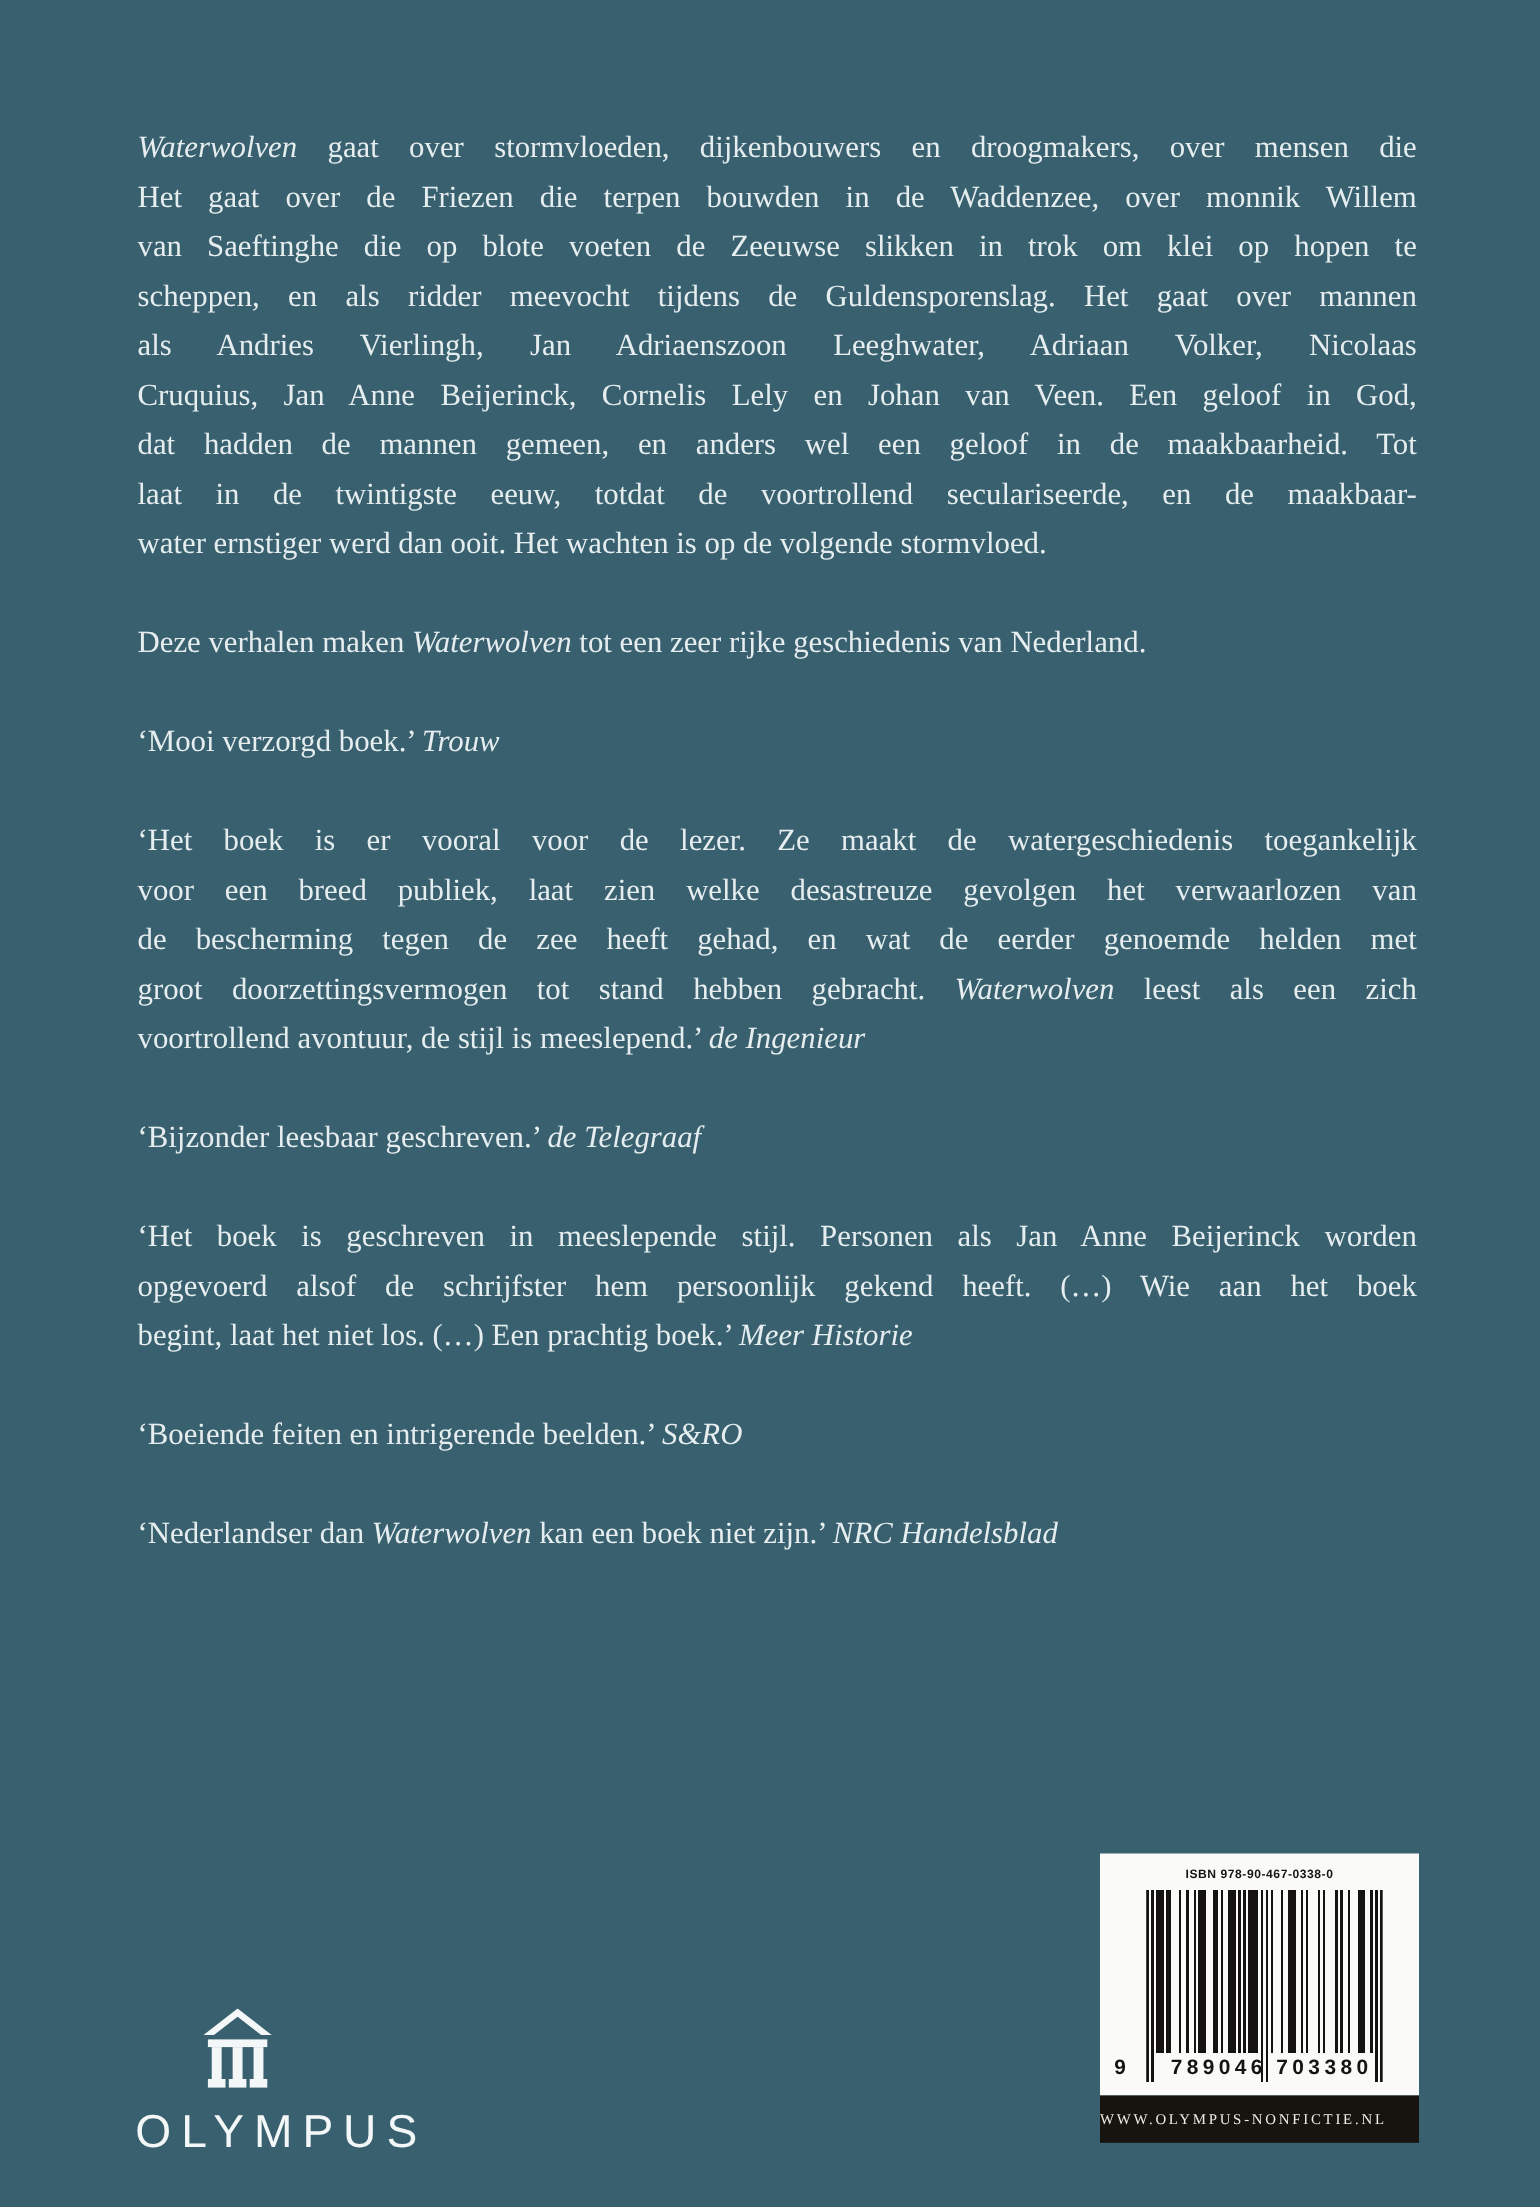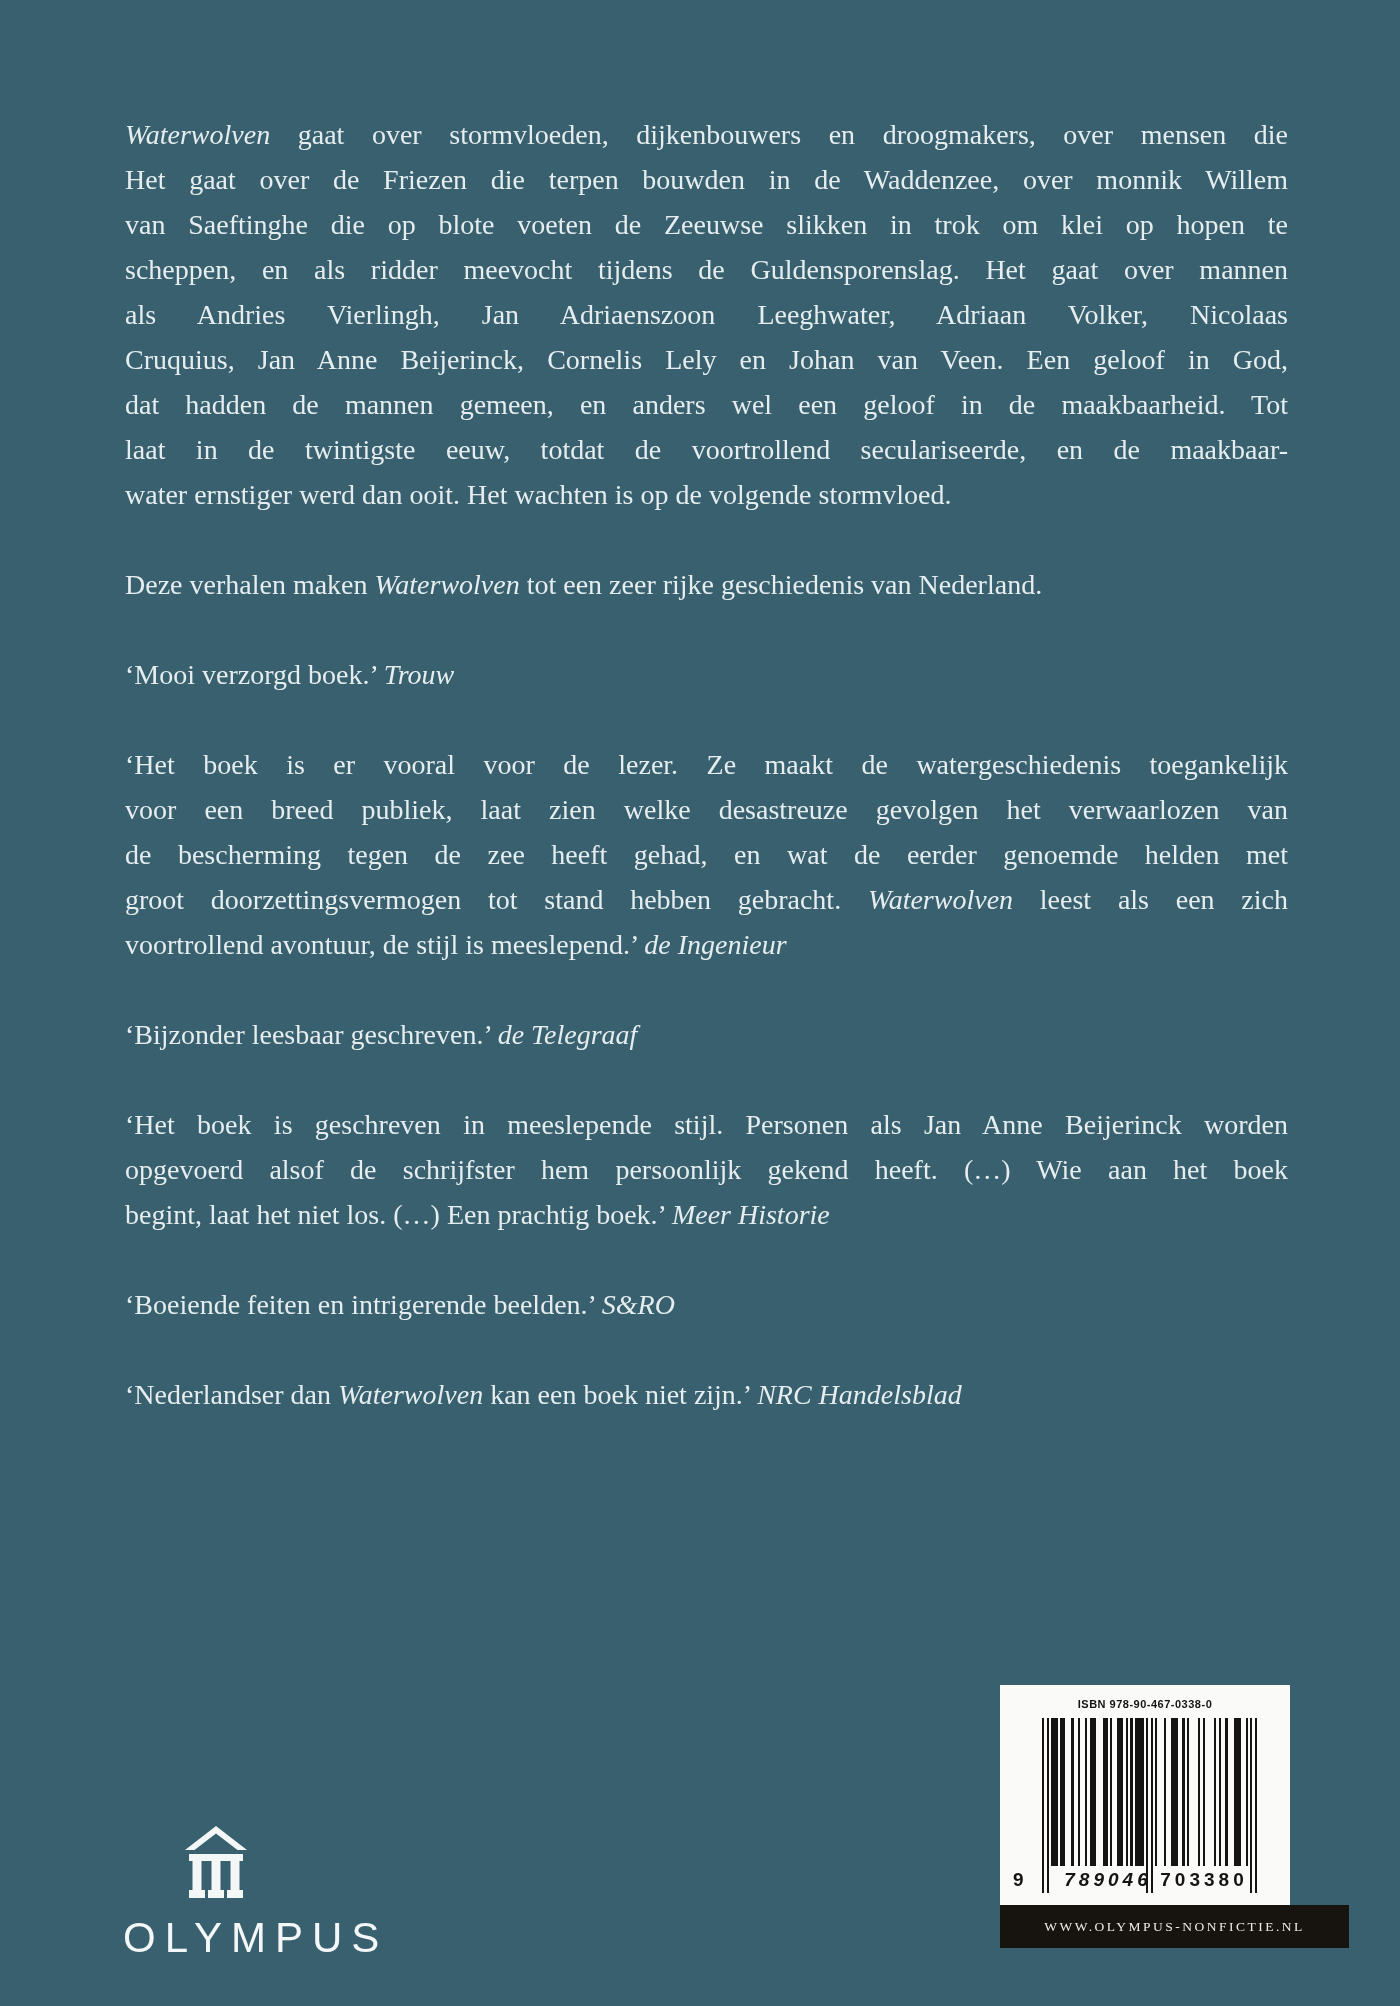--- a/index.html
+++ b/index.html
@@ -28,26 +28,26 @@
     font-family:"Liberation Sans", sans-serif;font-weight:bold;
     font-size:11px;letter-spacing:0.5px;color:#161412;white-space:nowrap;
   }
   .barcode-svg{position:absolute;left:42px;top:33px;width:215px;height:175px;}
   .ean-digit{
     position:absolute;top:184px;
     font-family:"Liberation Sans", sans-serif;font-weight:bold;
     font-size:19px;color:#161412;white-space:nowrap;
   }
   .ean-first{left:13px;}
-  .ean-left{left:49px;width:118px;text-align:center;letter-spacing:4px;font-style:italic;}
+  .ean-left{left:49px;width:118px;text-align:center;letter-spacing:4px;}
   .ean-right{left:156px;width:96px;text-align:center;letter-spacing:4px;}
 
   .web-strip{
-    position:absolute;left:1000px;top:1905px;width:349px;height:43px;
-    background:#17140F;display:flex;align-items:center;justify-content:center;
+    position:absolute;left:1000px;top:1905px;width:290px;height:43px;
+    background:#17140F;display:flex;align-items:center;
   }
   .web-strip span{
     color:#EFECE4;font-family:"Liberation Serif", serif;
     font-size:13.5px;letter-spacing:2.5px;white-space:nowrap;
   }
 
   
   .logo{
     position:absolute;left:114px;top:1826px;width:204px;text-align:center;
     color:#F4F7F7;

